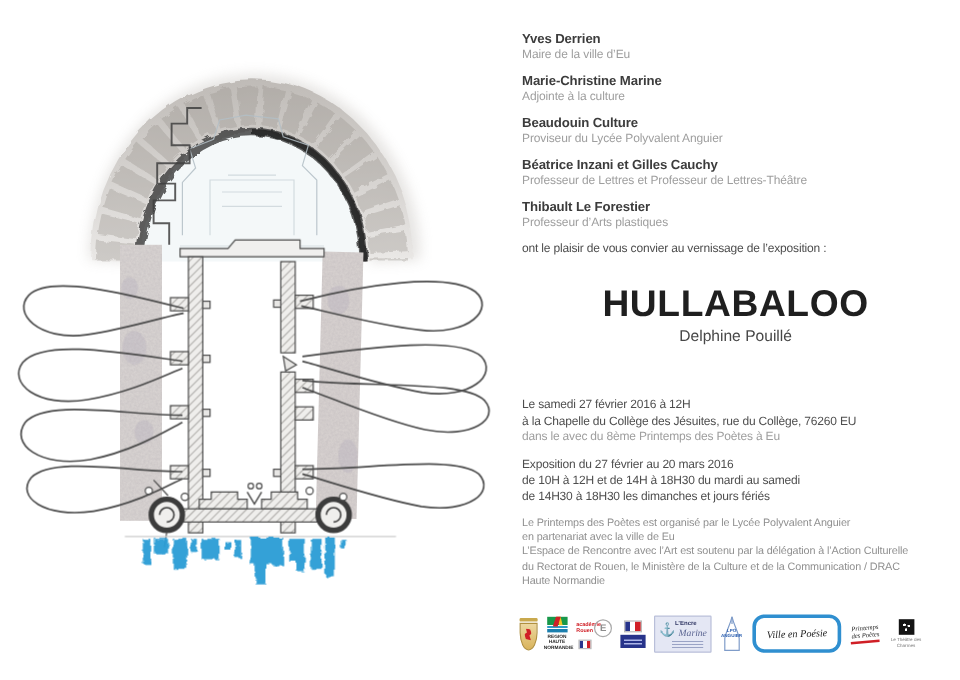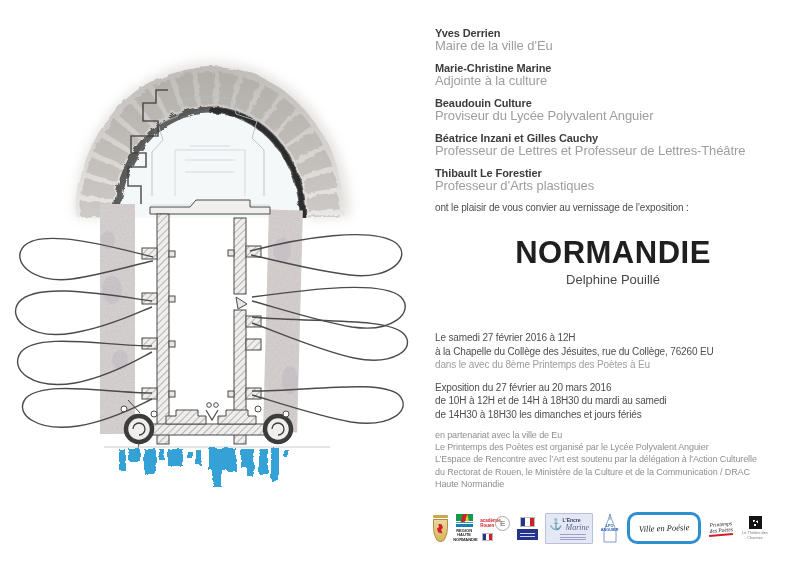--- a/index.html
+++ b/index.html
@@ -6,21 +6,21 @@
   body{width:800px;height:567px;overflow:hidden;font-family:"Liberation Sans",sans-serif;}
   .card{position:relative;width:680px;height:567px;background:#fff;}
 
   
   .artwork{position:absolute;left:0;top:0;width:420px;height:567px;}
 
   
   .content{position:absolute;left:435px;top:27px;width:356px;}
   .host{margin-bottom:10px;}
   .host-name{font-size:11px;line-height:13px;font-weight:600;color:var(--ink,#3c3c3c);letter-spacing:-0.1px;}
-  .host-role{font-size:13px;line-height:12px;color:var(--muted,#9e9e9e);letter-spacing:-0.1px;}
+  .host-role{font-size:10px;line-height:12px;color:var(--muted,#9e9e9e);letter-spacing:-0.1px;}
   .invite-line{margin-top:4px;font-size:10px;color:#4d4d4d;letter-spacing:-0.15px;white-space:nowrap;}
   .title-block{margin-top:24px;text-align:center;}
   .title{font-size:31px;line-height:32px;font-weight:700;color:var(--title,#222);letter-spacing:0.5px;}
   .artist{margin-top:3px;font-size:13px;color:#474747;}
   .when{margin-top:44px;}
   .when-line,.expo-line{font-size:10px;line-height:13.5px;color:var(--body,#4e4e4e);letter-spacing:-0.15px;white-space:nowrap;}
   .muted-line{color:var(--muted,#9e9e9e) !important;}
   .expo{margin-top:9px;}
   .credits{margin-top:8px;}
   .credit-line{font-size:9px;line-height:12.2px;color:var(--credit,#8f8f8f);letter-spacing:-0.1px;white-space:nowrap;}
@@ -227,39 +227,39 @@
       <div class="host-role">Professeur de Lettres et Professeur de Lettres-Théâtre</div>
     </div>
     <div class="host">
       <div class="host-name">Thibault Le Forestier</div>
       <div class="host-role">Professeur d’Arts plastiques</div>
     </div>
 
     <div class="invite-line">ont le plaisir de vous convier au vernissage de l’exposition :</div>
 
     <div class="title-block">
-      <div class="title">NORMANDIE</div>
+      <div class="title">HULLABALOO</div>
       <div class="artist">Delphine Pouillé</div>
     </div>
 
     <div class="when">
       <div class="when-line">Le samedi 27 février 2016 à 12H</div>
       <div class="when-line">à la Chapelle du Collège des Jésuites, rue du Collège, 76260 EU</div>
       <div class="when-line muted-line">dans le avec du 8ème Printemps des Poètes à Eu</div>
     </div>
 
     <div class="expo">
       <div class="expo-line">Exposition du 27 février au 20 mars 2016</div>
       <div class="expo-line">de 10H à 12H et de 14H à 18H30 du mardi au samedi</div>
       <div class="expo-line">de 14H30 à 18H30 les dimanches et jours fériés</div>
     </div>
 
     <div class="credits">
+      <div class="credit-line">Le Printemps des Poètes est organisé par le Lycée Polyvalent Anguier</div>
       <div class="credit-line">en partenariat avec la ville de Eu</div>
-      <div class="credit-line">Le Printemps des Poètes est organisé par le Lycée Polyvalent Anguier</div>
       <div class="credit-line">L’Espace de Rencontre avec l’Art est soutenu par la délégation à l’Action Culturelle</div>
       <div class="credit-line">du Rectorat de Rouen, le Ministère de la Culture et de la Communication / DRAC</div>
       <div class="credit-line">Haute Normandie</div>
     </div>
   </div>
 
   <div class="logos">
 
     <div class="logo">
       <div class="crest-banner"></div>

